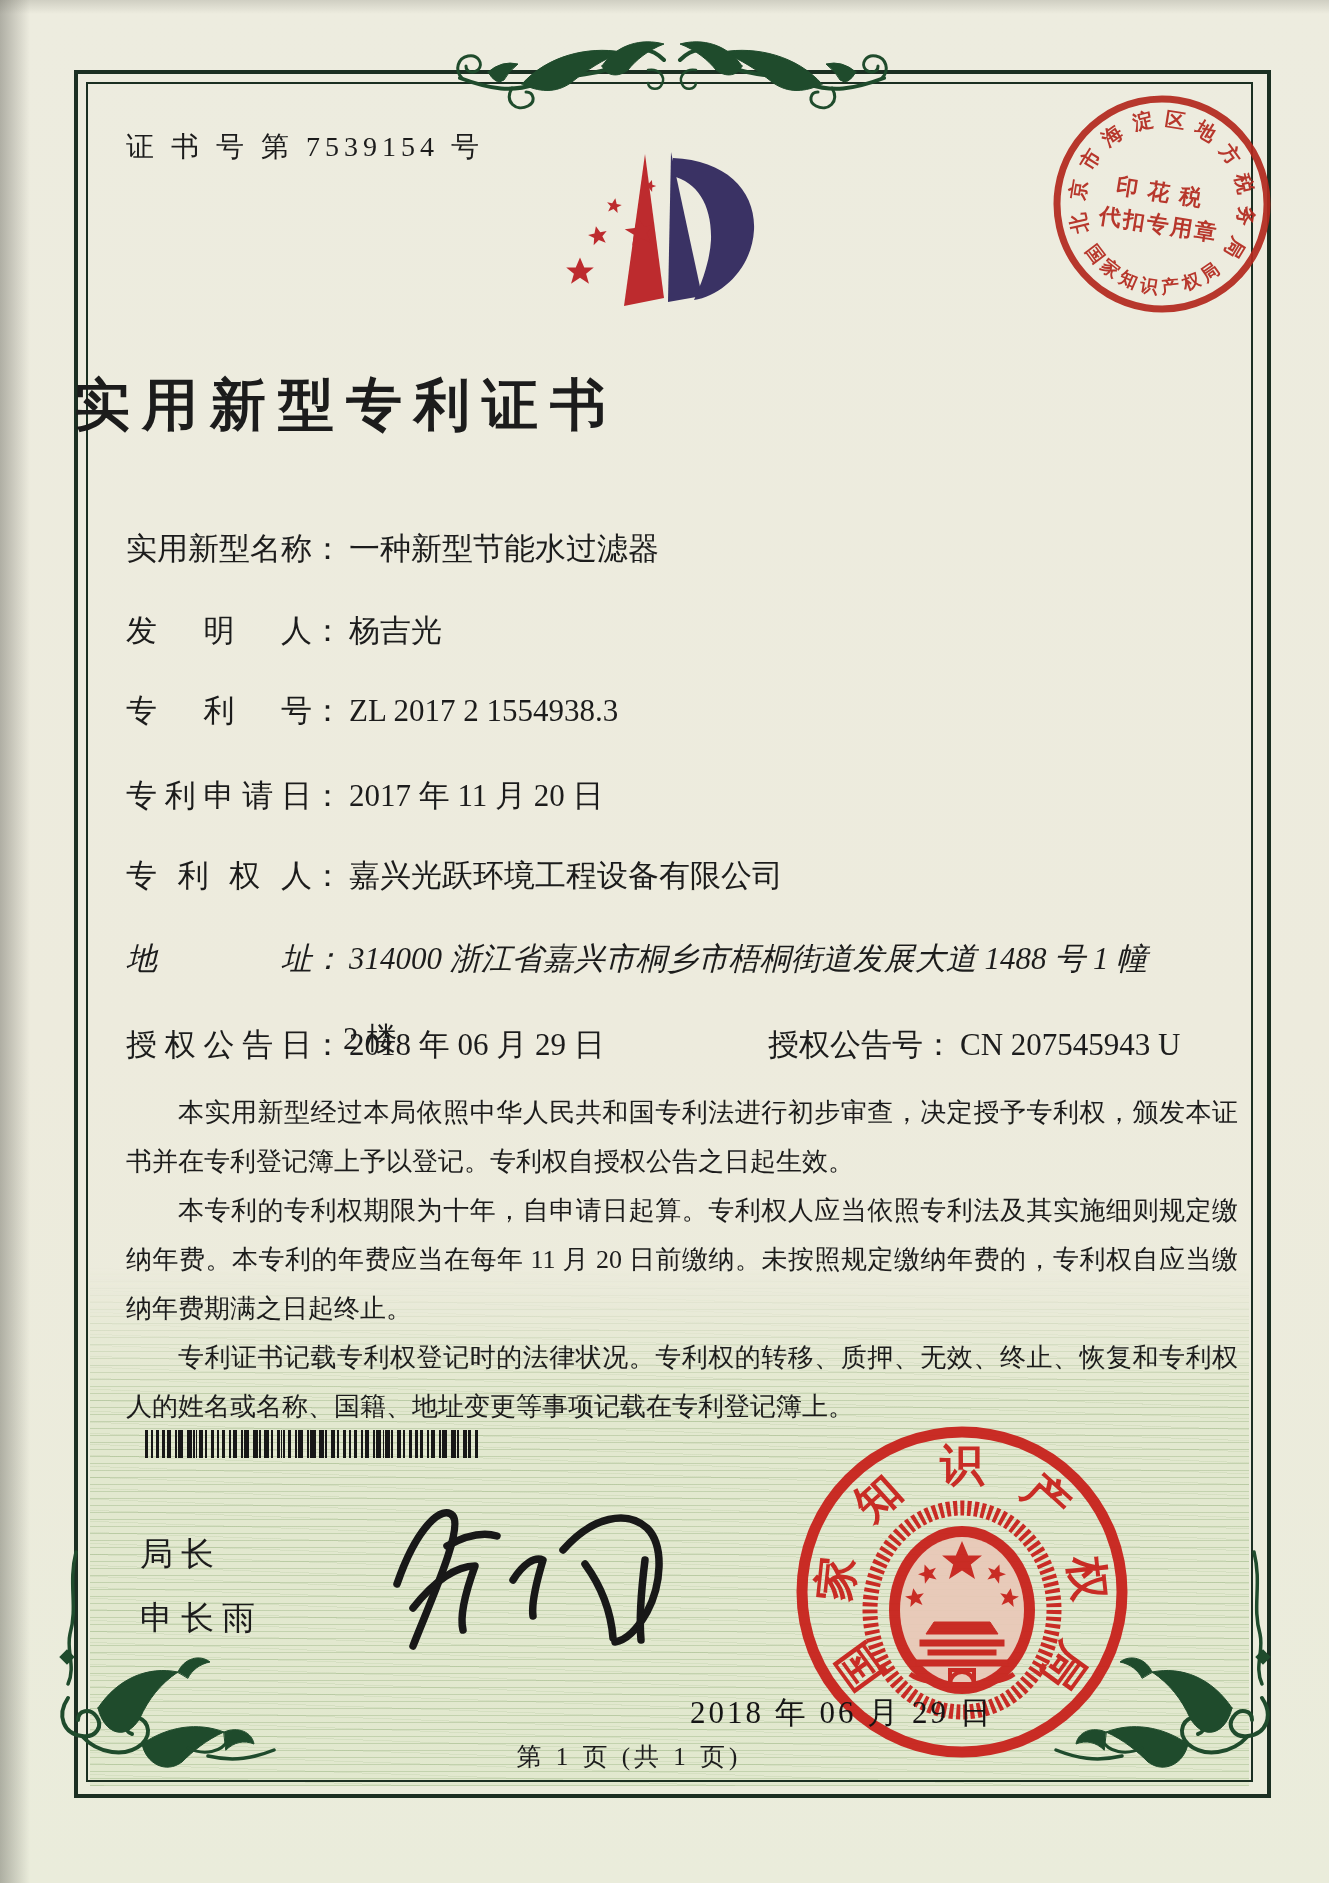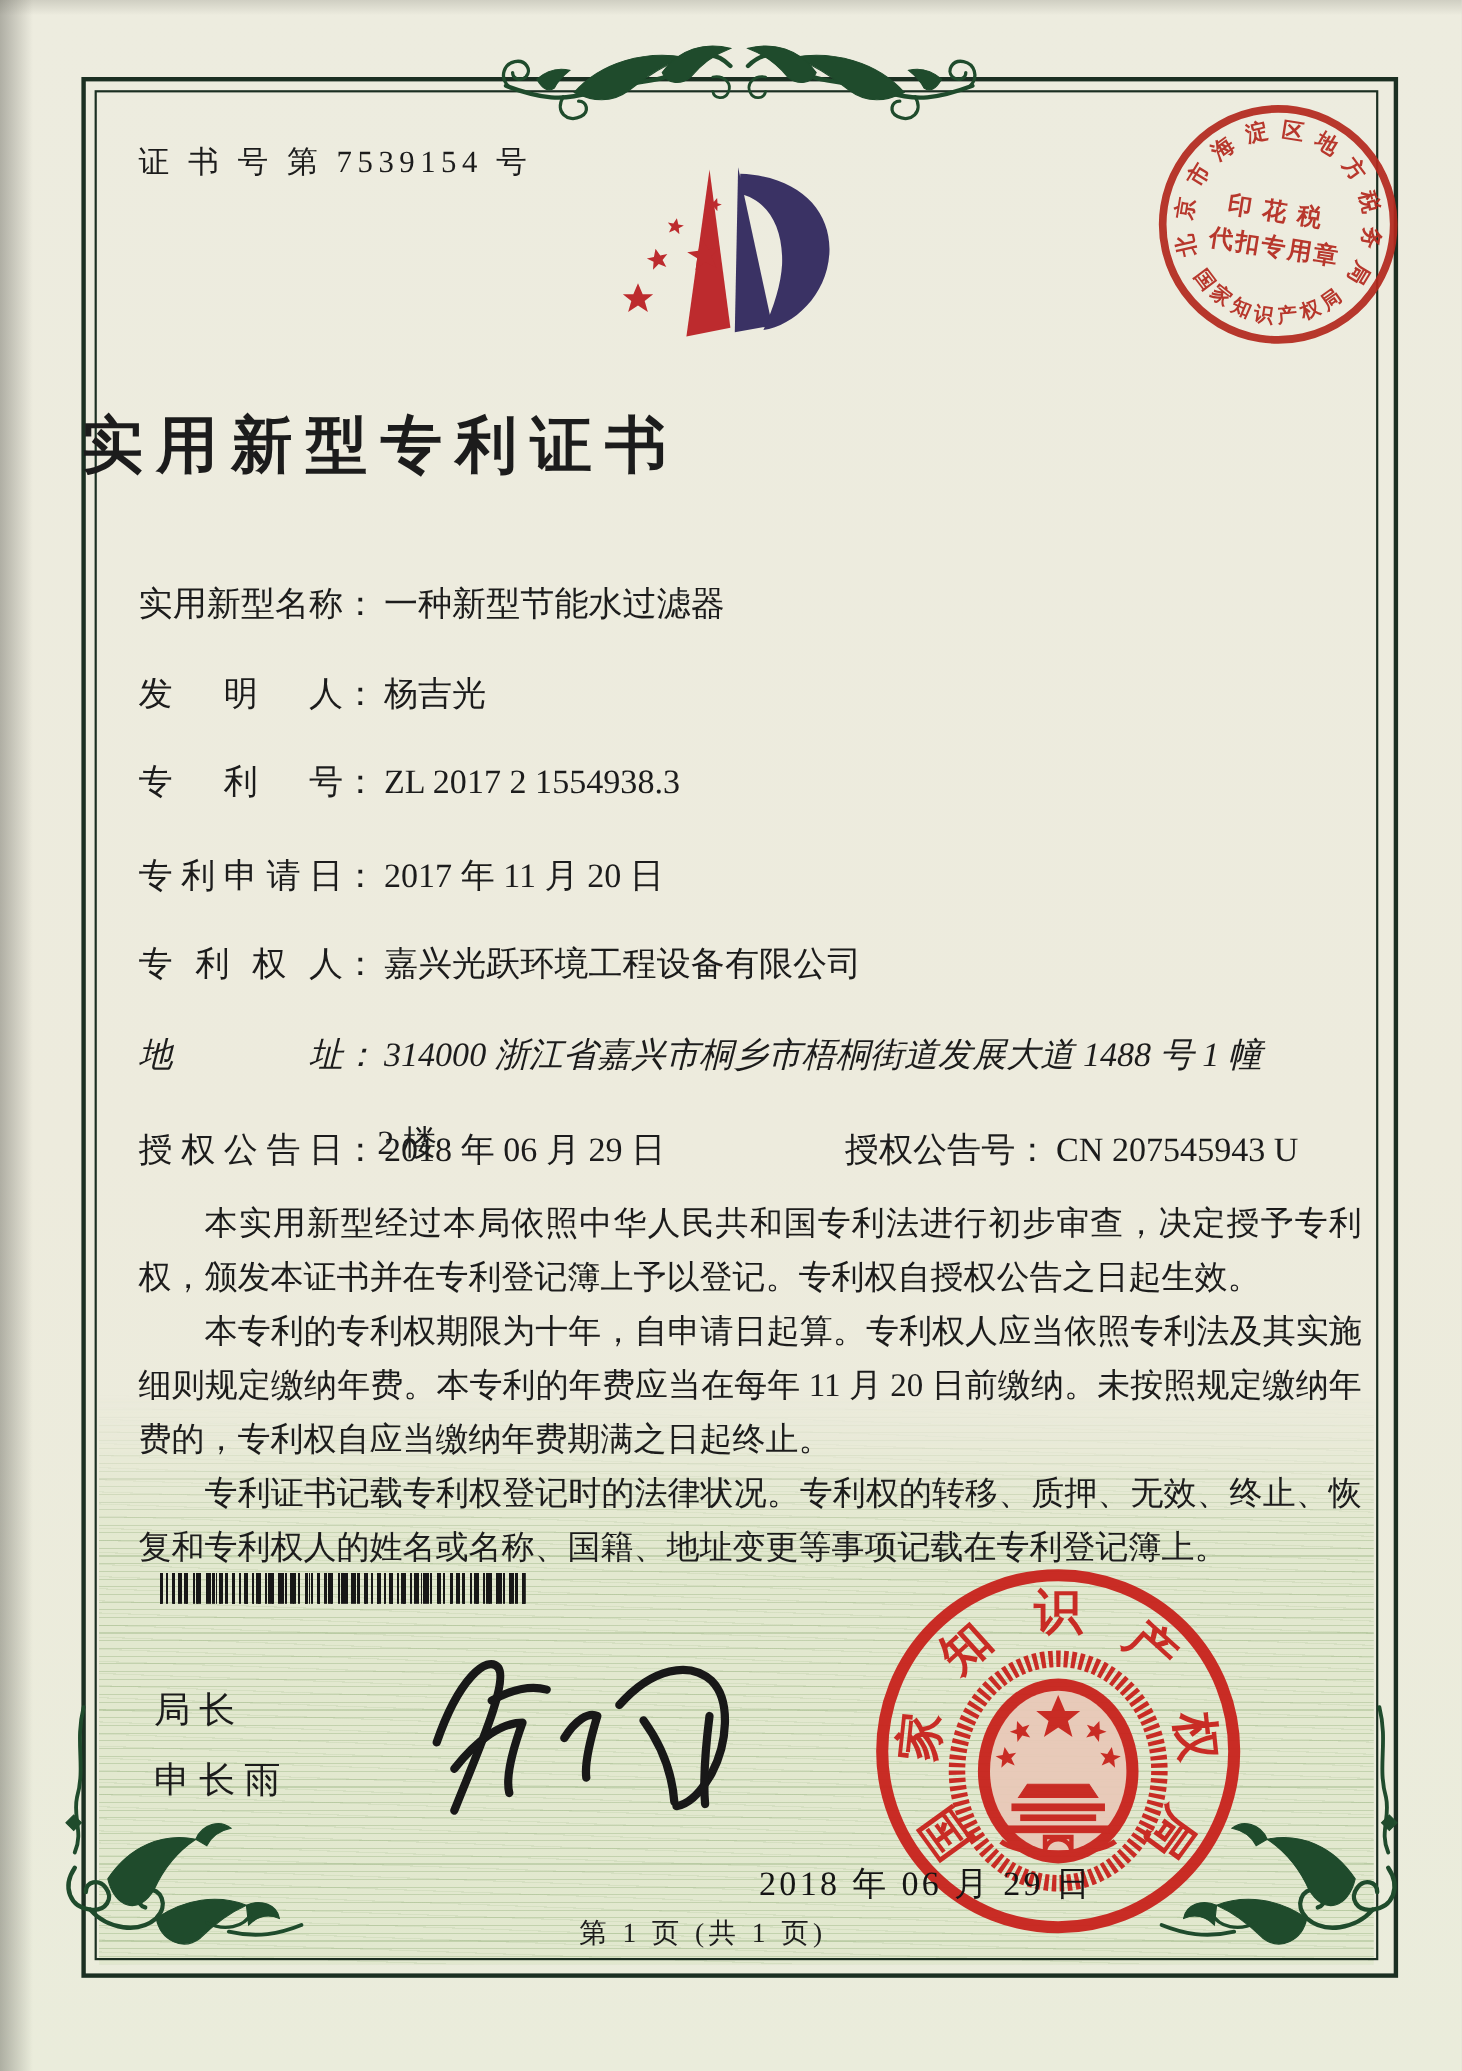--- a/index.html
+++ b/index.html
@@ -25,39 +25,39 @@
     mask-image:linear-gradient(180deg,transparent 0,#000 26%);}
   .cert-no{left:126px;top:128px;font-size:28px;letter-spacing:5px;z-index:5;}
   .title{left:74px;top:368px;width:1189px;font-size:56px;font-weight:bold;
     letter-spacing:12px;z-index:5;}
   .field{left:126px;font-size:31px;z-index:5;white-space:nowrap;}
   .flabel{display:inline-block;width:186px;text-align:justify;text-align-last:justify;vertical-align:bottom;}
   .fcolon{display:inline-block;}
   .fvalue{margin-left:6px;}
   .addr2{left:343px;font-size:31px;z-index:5;}
   .grant-no{left:768px;font-size:31px;z-index:5;white-space:nowrap;}
-  .bodytext{left:126px;top:1088px;width:1112px;font-size:30px;line-height:49px;
+  .bodytext{left:126px;top:1088px;width:1112px;font-size:26px;line-height:49px;
     text-align:justify;z-index:5;}
   .bodytext p{margin:0;text-indent:2em;}
   .barcode{left:145px;top:1430px;width:333px;height:28px;z-index:5;
     background-image:
       repeating-linear-gradient(90deg,#171717 0 2px,rgba(0,0,0,0) 2px 6px),
       repeating-linear-gradient(90deg,#171717 0 3px,rgba(0,0,0,0) 3px 11px),
       repeating-linear-gradient(90deg,#171717 0 1px,rgba(0,0,0,0) 1px 17px);}
   .issuer-title{left:140px;top:1532px;font-size:33px;letter-spacing:8px;z-index:5;}
   .issuer-name{left:140px;top:1596px;font-size:33px;letter-spacing:8px;z-index:5;}
   .signature{left:355px;top:1488px;z-index:6;}
   .seal{left:792px;top:1422px;width:340px;height:340px;z-index:6;opacity:.94;}
   .seal .arc-layer{position:absolute;left:0;top:0;width:340px;height:340px;color:#c8211b;
     font-weight:bold;z-index:2;}
   .seal-date{left:690px;top:1692px;font-size:31px;letter-spacing:3px;color:#151515;z-index:7;white-space:nowrap;}
   .tax-stamp{left:1050px;top:92px;width:224px;height:224px;z-index:6;transform:rotate(9deg);opacity:.92;}
   .tax-stamp .arc-layer{position:absolute;left:0;top:0;width:224px;height:224px;color:#b3281d;font-weight:bold;}
   .tax-center{position:absolute;left:0;width:224px;text-align:center;color:#b3281d;font-weight:bold;}
-  .footer-page{left:84px;top:1740px;width:1110px;text-align:center;font-size:25px;z-index:5;letter-spacing:4px;}
+  .footer-page{left:74px;top:1740px;width:1110px;text-align:center;font-size:25px;z-index:5;letter-spacing:4px;}
   .logo{left:552px;top:148px;z-index:5;}
   .orn{z-index:4;}
 </style>
 </head>
 <body>
 
 <div id="page">
 
   <div class="abs guilloche"></div>
 

